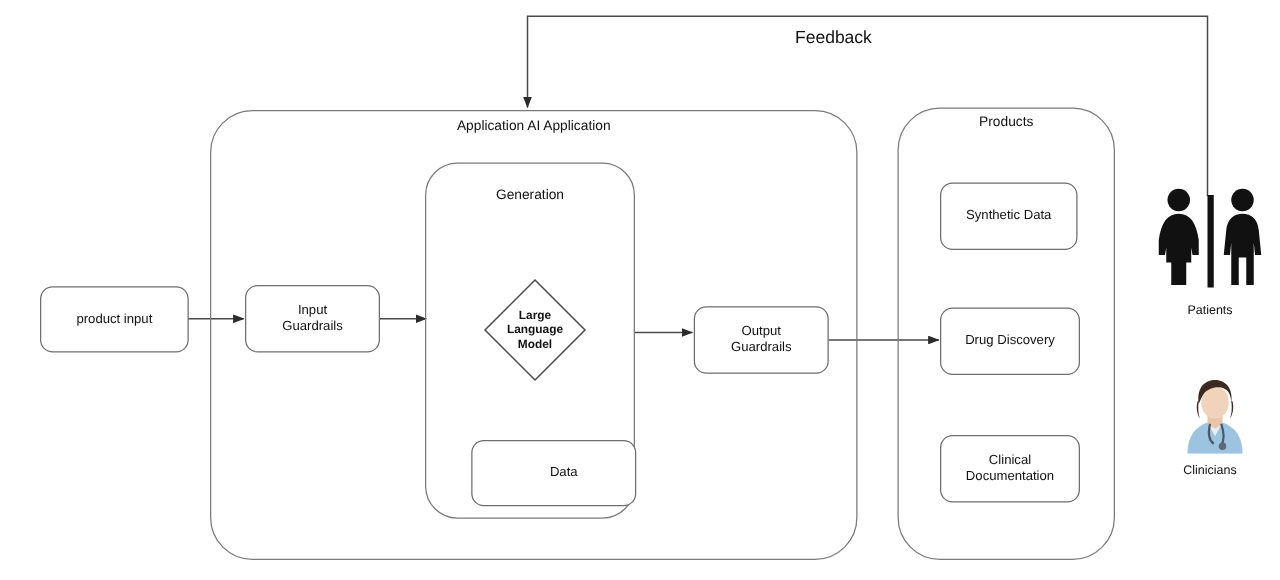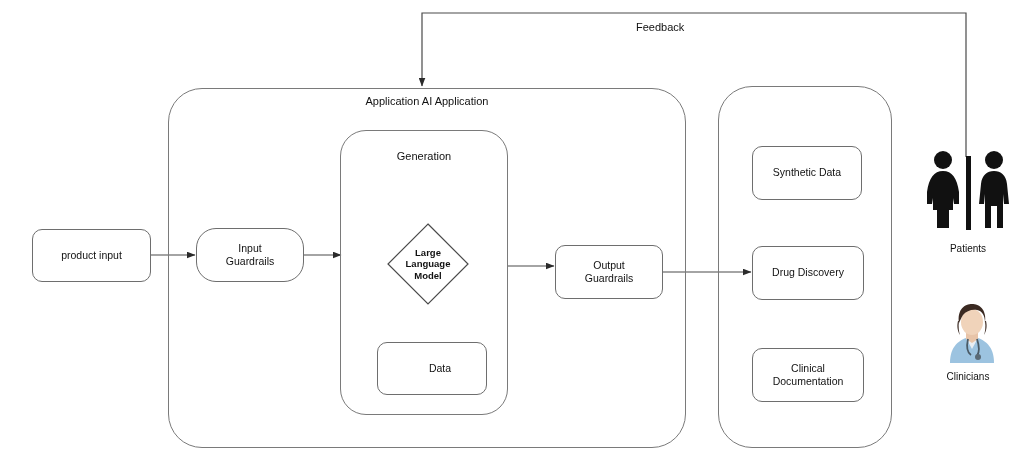--- a/index.html
+++ b/index.html
@@ -61,21 +61,21 @@
     position: absolute;
     text-align: center;
     color: #111111;
     white-space: nowrap;
   }
   .fs-11 { font-size: 11px; }
   .fs-10p5 { font-size: 10.5px; }
   .fs-10 { font-size: 10px; }
   .edge-label {
     position: absolute;
-    font-size: 11px;
+    font-size: 14px;
     color: #111111;
     background: #ffffff;
     padding: 0 4px;
     white-space: nowrap;
   }
   .pictogram {
     position: absolute;
   }
   .avatar {
     position: absolute;
@@ -100,21 +100,21 @@
     <line x1="508" y1="266" x2="554" y2="266" stroke="#4a4a4a" stroke-width="1.2" marker-end="url(#arrowhead)"></line>
 
     <line x1="663" y1="272" x2="751" y2="272" stroke="#4a4a4a" stroke-width="1.2" marker-end="url(#arrowhead)"></line>
 
     <polyline points="966,157 966,13 422,13 422,86" fill="none" stroke="#4a4a4a" stroke-width="1.2" marker-end="url(#arrowhead)"></polyline>
   </svg>
 
   <div class="group-box" style="left:168px; top:88px; width:518px; height:360px;"></div>
   <div class="group-title fs-11" style="left:168px; top:95px; width:518px;">Application AI Application</div>
 
-  <div class="node rounded-sm fs-10p5" style="left:196px; top:228px; width:108px; height:54px;border-radius:20px;">
+  <div class="node rounded-sm fs-10p5" style="left:196px; top:228px; width:108px; height:54px;">
     <div>
       <span>Input</span><br>
       <span>Guardrails</span>
     </div>
   </div>
 
   <div class="group-box inner" style="left:340px; top:130px; width:168px; height:285px;"></div>
   <div class="group-title fs-11" style="left:340px; top:150px; width:168px;">Generation</div>
 
   <div class="pictogram" style="left:386px; top:222px; width:84px; height:84px;">
@@ -125,36 +125,37 @@
                 display:flex; align-items:center; justify-content:center;
                 text-align:center; font-size:9.5px; line-height:1.22; color:#111;font-weight:bold;">
       <div>
         <span>Large</span><br>
         <span>Language</span><br>
         <span>Model</span>
       </div>
     </div>
   </div>
 
-  <div class="node rounded-sm fs-10p5" style="left:377px; top:342px; width:110px; height:53px;padding-left:16px;">
+  <div class="node rounded-sm fs-10p5" style="left:377px; top:352px; width:132px; height:53px;padding-left:16px;">
     <span>Data</span>
   </div>
 
   <div class="node rounded-sm fs-10p5" style="left:555px; top:245px; width:108px; height:54px;justify-content:center;">
     <div>
       <span>Output</span><br>
       <span>Guardrails</span>
     </div>
   </div>
 
   <div class="node rounded-sm fs-10p5" style="left:12px; top:229px; width:119px; height:53px;margin-left:20px;">
     <span>product input</span>
   </div>
 
   <div class="group-box" style="left:718px; top:86px; width:174px; height:362px;"></div>
+  <div class="group-title fs-11" style="left:718px; top:92px; width:174px;">Products</div>
 
   <div class="node rounded-sm fs-10p5" style="left:752px; top:246px; width:112px; height:54px;">
     <span>Drug Discovery</span>
   </div>
 
   <div class="node rounded-sm fs-10p5" style="left:752px; top:146px; width:110px; height:54px;">
     <span>Synthetic Data</span>
   </div>
 
   <div class="node rounded-sm fs-10p5" style="left:752px; top:348px; width:112px; height:54px;">

